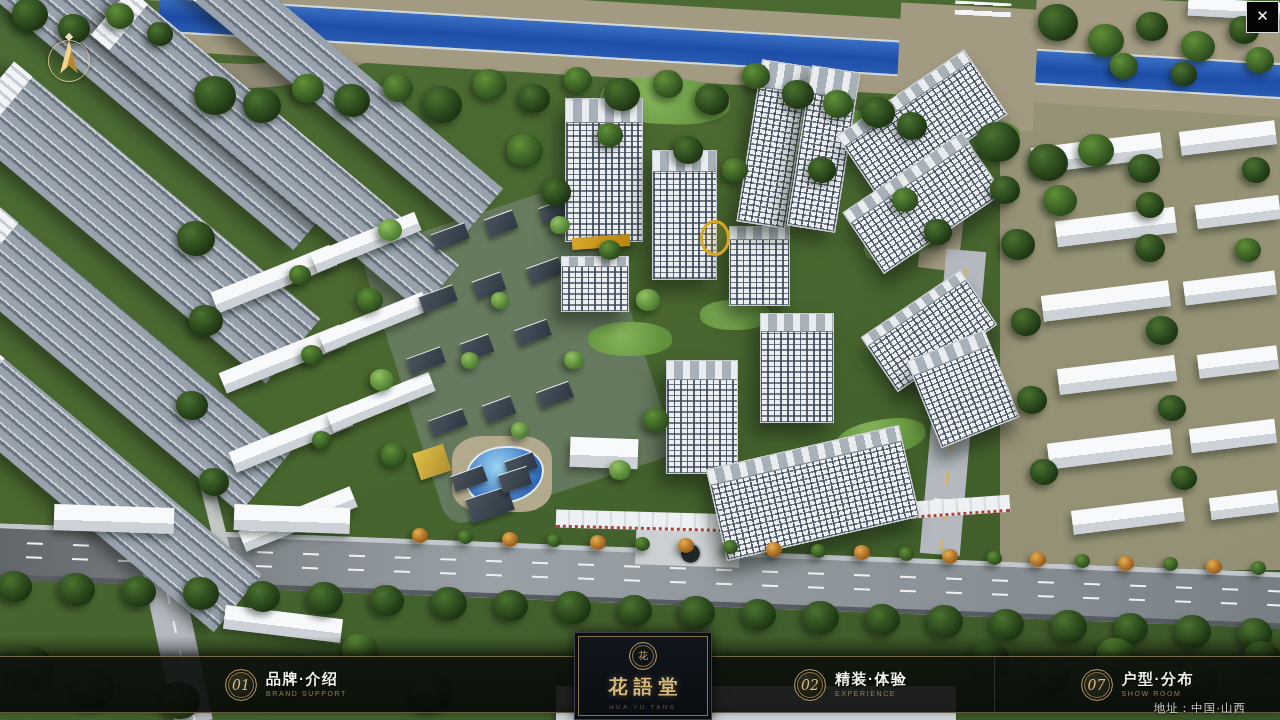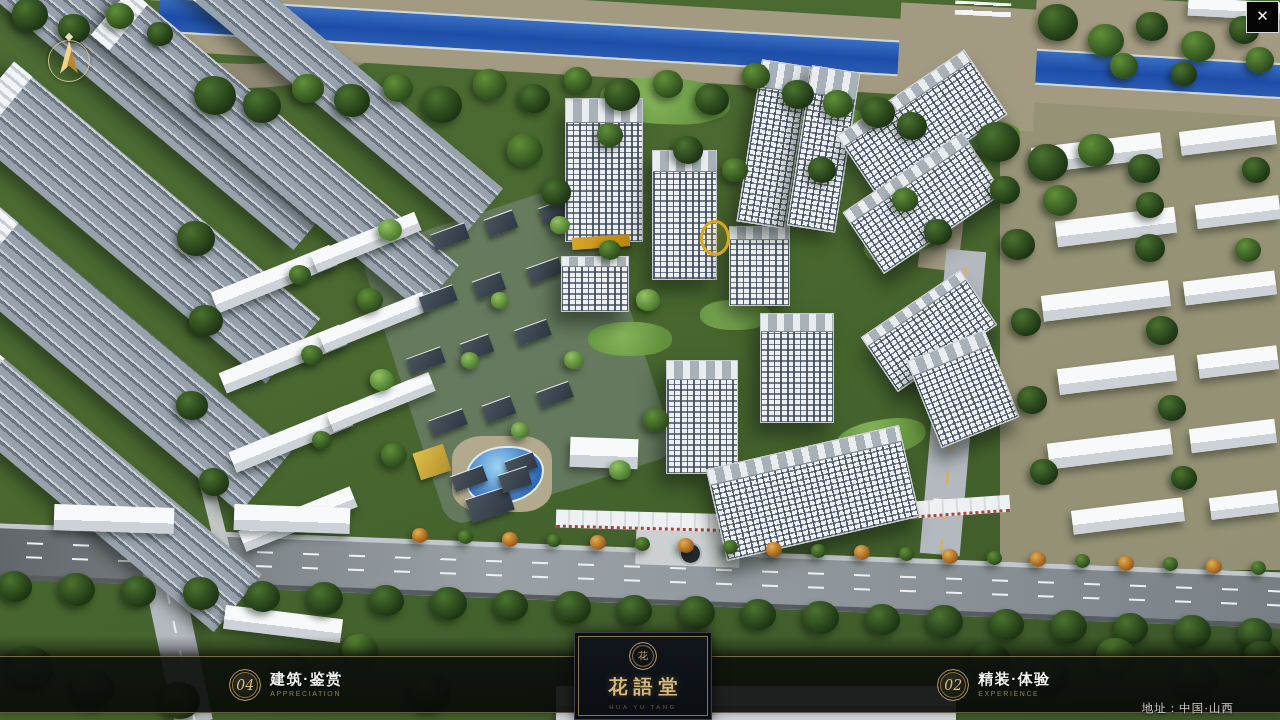--- a/index.html
+++ b/index.html
@@ -90,21 +90,21 @@
     box-shadow:inset 0 0 0 3px #0a0e13, inset 0 0 0 4px #8a744a, 0 0 12px rgba(0,0,0,.7);
     display:flex;flex-direction:column;align-items:center;justify-content:center;gap:4px;}
   .seal{width:26px;height:26px;border-radius:50%;border:1px solid #bfa267;
     box-shadow:inset 0 0 0 2px #0d1117, inset 0 0 0 3px #7a6740;
     display:flex;align-items:center;justify-content:center;
     color:#c9a96a;font-size:10px;font-family:"DejaVu Serif", serif;}
   .logo-title{color:#d9ba7a;font-size:19px;font-weight:bold;letter-spacing:6px;padding-left:6px;
     font-family:"DejaVu Serif", serif;text-shadow:0 0 6px rgba(217,186,122,.35);white-space:nowrap;}
   .logo-sub{color:#6e5f3d;font-size:6px;letter-spacing:2.5px;white-space:nowrap;}
 
-  #address{position:absolute;right:46px;top:701px;z-index:12;font-size:11.5px;color:rgba(238,238,235,.88);
+  #address{position:absolute;right:34px;top:701px;z-index:12;font-size:11.5px;color:rgba(238,238,235,.88);
     letter-spacing:1px;text-shadow:0 1px 2px #000;}
 </style>
 </head>
 <body>
 
 <div id="stage">
 
   <div id="scene">
       <div class="s tan" style="left: 1000px; top: 70px; width: 290px; height: 500px; opacity: 0.85; border-radius: 6px;"></div>
       <div class="s tan" style="left: 1035px; top: 0px; width: 245px; height: 70px; transform: rotate(3deg);"></div>
@@ -377,38 +377,45 @@
     <span class="knob"></span>
   </div>
 
   <div id="close-btn">✕</div>
 
   <div id="bar-shadow"></div>
 
   <div id="navbar">
     <div class="navgrp">
       <div class="nav-item">
-        <span class="badge">04</span>
+        <span class="badge">01</span>
         <span class="nav-txt">
-          <span class="zh">建筑·鉴赏</span>
-          <span class="en">APPRECIATION</span>
+          <span class="zh">品牌·介绍</span>
+          <span class="en">BRAND SUPPORT</span>
         </span>
       </div>
     </div>
 
     <div style="width:136px;flex:0 0 136px;"></div>
 
     <div class="navgrp">
       <div class="nav-item">
         <span class="badge">02</span>
         <span class="nav-txt">
           <span class="zh">精装·体验</span>
           <span class="en">EXPERIENCE</span>
         </span>
       </div>
+      <div class="nav-item">
+        <span class="badge">07</span>
+        <span class="nav-txt">
+          <span class="zh">户型·分布</span>
+          <span class="en">SHOW ROOM</span>
+        </span>
+      </div>
     </div>
   </div>
 
   <div id="logo-panel">
     <span class="seal">花</span>
     <span class="logo-title">花語堂</span>
     <span class="logo-sub">HUA YU TANG</span>
   </div>
 
   <div id="address">地址：中国·山西</div>

